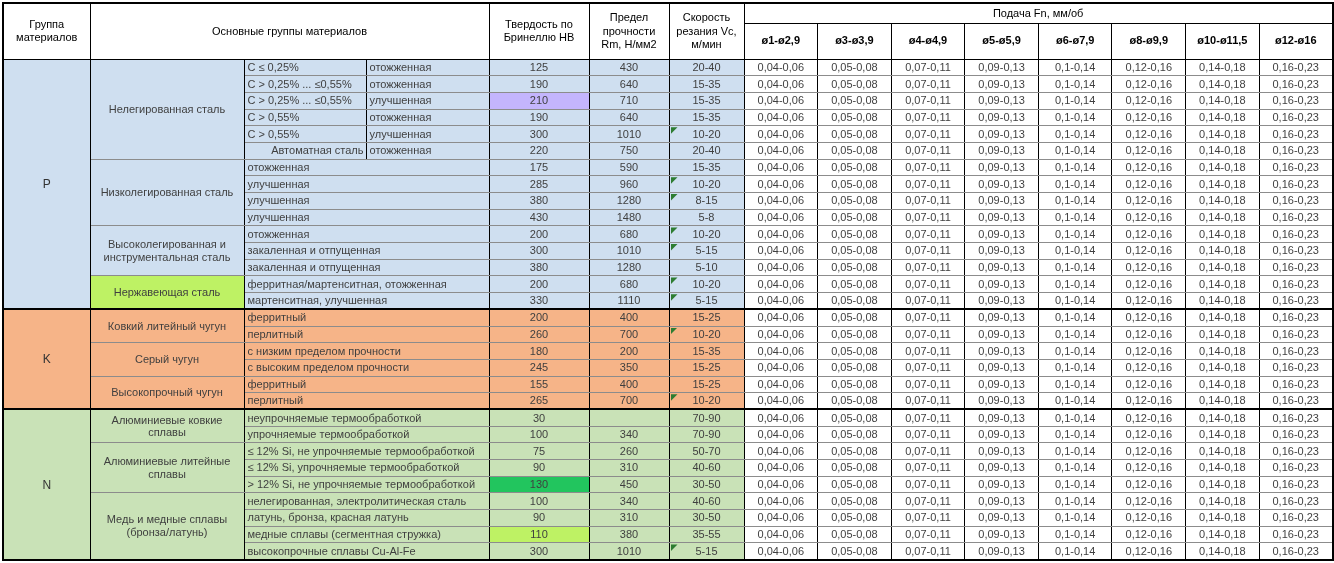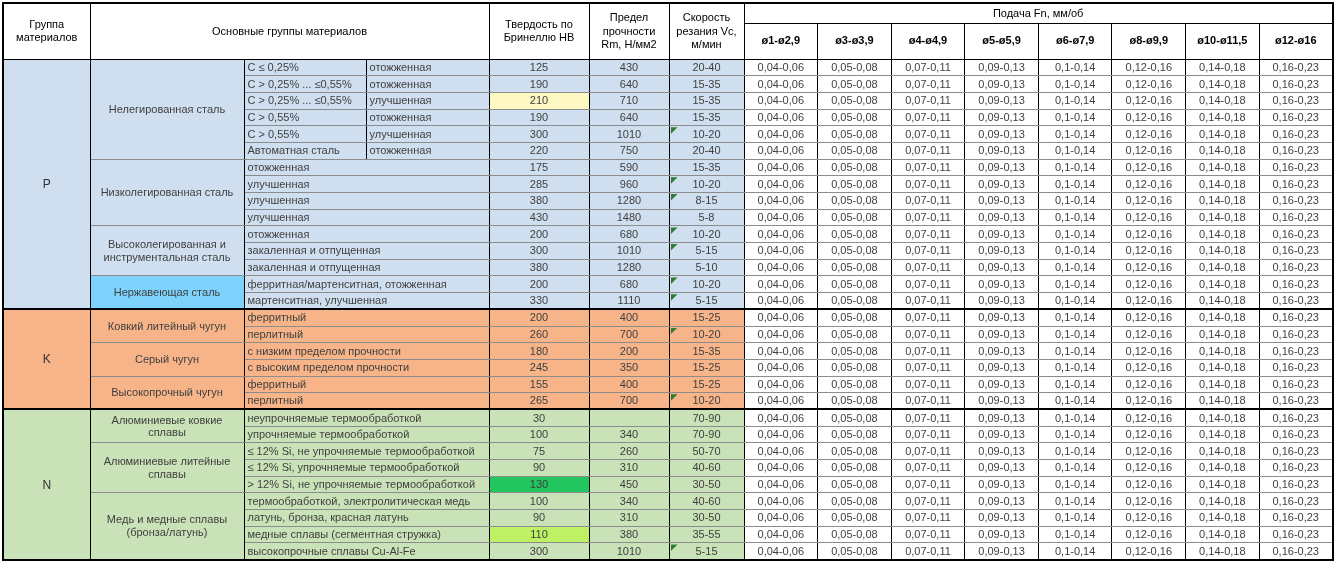--- a/index.html
+++ b/index.html
@@ -101,21 +101,21 @@
         <td class="center">0,07-0,11</td>
         <td class="center">0,09-0,13</td>
         <td class="center">0,1-0,14</td>
         <td class="center">0,12-0,16</td>
         <td class="center">0,14-0,18</td>
         <td class="center">0,16-0,23</td>
       </tr>
       <tr>
         <td class="left" style="background: rgb(207, 223, 240);">C &gt; 0,25% ... ≤0,55%</td>
         <td class="left" style="background: rgb(207, 223, 240);">улучшенная</td>
-        <td class="center" style="background: #fef9c3;">210</td>
+        <td class="center" style="background: #c4b5fd;">210</td>
         <td class="center" style="background: rgb(207, 223, 240);">710</td>
         <td class="center vcell" style="background: rgb(207, 223, 240);">15-35</td>
         <td class="center">0,04-0,06</td>
         <td class="center">0,05-0,08</td>
         <td class="center">0,07-0,11</td>
         <td class="center">0,09-0,13</td>
         <td class="center">0,1-0,14</td>
         <td class="center">0,12-0,16</td>
         <td class="center">0,14-0,18</td>
         <td class="center">0,16-0,23</td>
@@ -144,21 +144,21 @@
         <td class="center">0,04-0,06</td>
         <td class="center">0,05-0,08</td>
         <td class="center">0,07-0,11</td>
         <td class="center">0,09-0,13</td>
         <td class="center">0,1-0,14</td>
         <td class="center">0,12-0,16</td>
         <td class="center">0,14-0,18</td>
         <td class="center">0,16-0,23</td>
       </tr>
       <tr>
-        <td class="left" style="background: rgb(207, 223, 240);">Автоматная сталь</td>
+        <td class="left" style="background: rgb(207, 223, 240); text-align: right;">Автоматная сталь</td>
         <td class="left" style="background: rgb(207, 223, 240);">отожженная</td>
         <td class="center" style="background: rgb(207, 223, 240);">220</td>
         <td class="center" style="background: rgb(207, 223, 240);">750</td>
         <td class="center vcell" style="background: rgb(207, 223, 240);">20-40</td>
         <td class="center">0,04-0,06</td>
         <td class="center">0,05-0,08</td>
         <td class="center">0,07-0,11</td>
         <td class="center">0,09-0,13</td>
         <td class="center">0,1-0,14</td>
         <td class="center">0,12-0,16</td>
@@ -259,21 +259,21 @@
         <td class="center">0,04-0,06</td>
         <td class="center">0,05-0,08</td>
         <td class="center">0,07-0,11</td>
         <td class="center">0,09-0,13</td>
         <td class="center">0,1-0,14</td>
         <td class="center">0,12-0,16</td>
         <td class="center">0,14-0,18</td>
         <td class="center">0,16-0,23</td>
       </tr>
       <tr>
-        <td rowspan="2" class="family fs" style="background: #7dd3fc;">Нержавеющая сталь</td>
+        <td rowspan="2" class="family fs" style="background: #bef264;">Нержавеющая сталь</td>
         <td colspan="2" class="left fs" style="background: rgb(207, 223, 240);">ферритная/мартенситная, отожженная</td>
         <td class="center fs" style="background: rgb(207, 223, 240);">200</td>
         <td class="center fs" style="background: rgb(207, 223, 240);">680</td>
         <td class="center vcell fs" style="background: rgb(207, 223, 240);"><div class="note"></div><span>10-20</span></td>
         <td class="center fs">0,04-0,06</td>
         <td class="center fs">0,05-0,08</td>
         <td class="center fs">0,07-0,11</td>
         <td class="center fs">0,09-0,13</td>
         <td class="center fs">0,1-0,14</td>
         <td class="center fs">0,12-0,16</td>
@@ -450,21 +450,21 @@
         <td class="center">0,05-0,08</td>
         <td class="center">0,07-0,11</td>
         <td class="center">0,09-0,13</td>
         <td class="center">0,1-0,14</td>
         <td class="center">0,12-0,16</td>
         <td class="center">0,14-0,18</td>
         <td class="center">0,16-0,23</td>
       </tr>
       <tr>
         <td rowspan="4" class="family fs" style="background: rgb(201, 226, 183);">Медь и медные сплавы (бронза/латунь)</td>
-        <td colspan="2" class="left fs" style="background: rgb(201, 226, 183);">термообработкой, электролитическая медь</td>
+        <td colspan="2" class="left fs" style="background: rgb(201, 226, 183);">нелегированная, электролитическая сталь</td>
         <td class="center fs" style="background: rgb(201, 226, 183);">100</td>
         <td class="center fs" style="background: rgb(201, 226, 183);">340</td>
         <td class="center vcell fs" style="background: rgb(201, 226, 183);">40-60</td>
         <td class="center fs">0,04-0,06</td>
         <td class="center fs">0,05-0,08</td>
         <td class="center fs">0,07-0,11</td>
         <td class="center fs">0,09-0,13</td>
         <td class="center fs">0,1-0,14</td>
         <td class="center fs">0,12-0,16</td>
         <td class="center fs">0,14-0,18</td>

